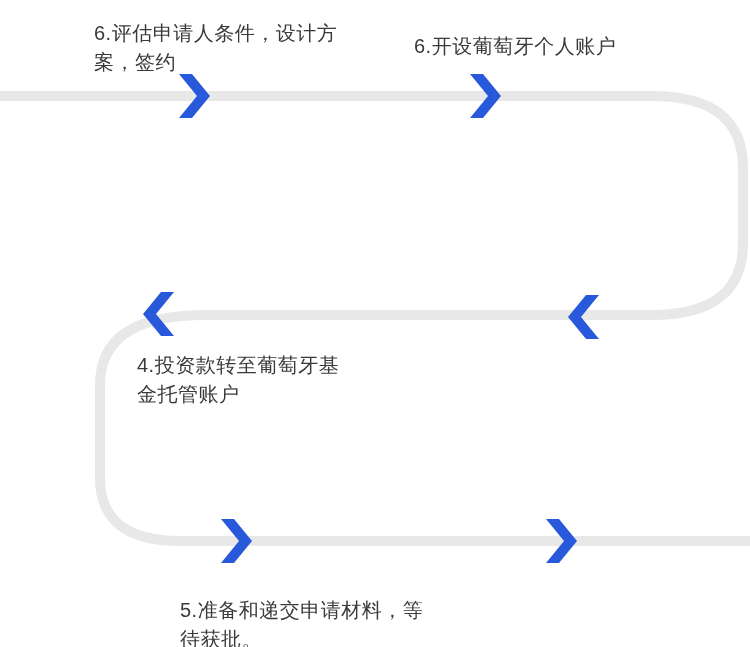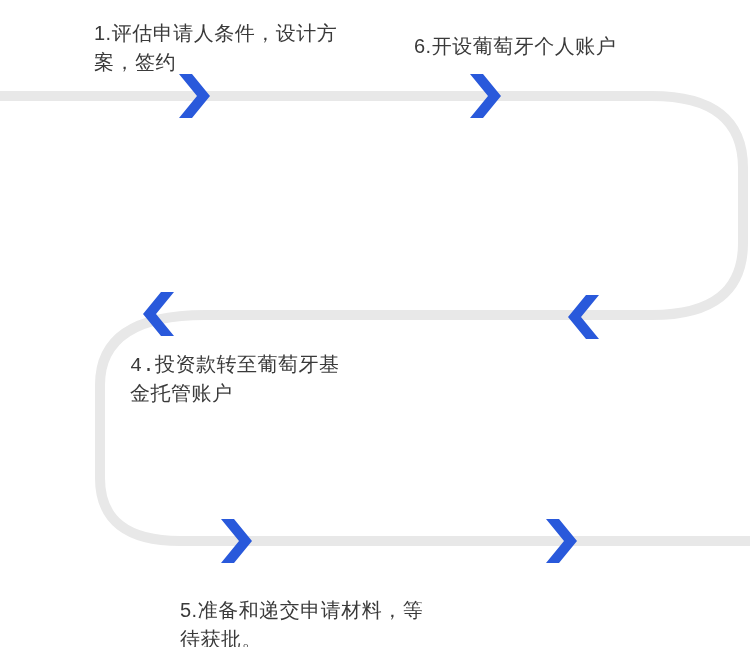--- a/index.html
+++ b/index.html
@@ -26,21 +26,21 @@
     position: absolute;
     font-size: 20px;
     line-height: 29px;
     color: #3a3a3a;
     white-space: pre-line;
     letter-spacing: 0.5px;
   }
   .label-1 { left: 94px;  top: 19px;  width: 280px; }
   .label-2 { left: 414px; top: 32px;  width: 300px; }
   .label-3 { left: 455px; top: 351px; width: 280px; }
-  .label-4 { left: 130px; top: 351px; width: 230px; font-family: Liberation Mono, monospace; }
+  .label-4 { left: 137px; top: 351px; width: 230px; }
   .label-5 { left: 180px; top: 596px; width: 270px; }
   .label-6 { left: 463px; top: 584px; width: 270px; }
   .arrow {
     position: absolute;
     width: 32px;
     height: 44px;
   }
   .arrow svg { display: block; width: 32px; height: 44px; }
   .arrow.left svg { transform: scaleX(-1); }
   .arrow-1 { left: 179px; top: 74px; }
@@ -83,21 +83,21 @@
     <svg viewBox="0 0 32 44">
         <polygon fill="#2959db" points="0,0 13,0 31,22 13,44 0,44 18,22"></polygon>
       </svg>
   </span>
   <span class="arrow arrow-6">
     <svg viewBox="0 0 32 44">
         <polygon fill="#2959db" points="0,0 13,0 31,22 13,44 0,44 18,22"></polygon>
       </svg>
   </span>
 
-  <div class="step-label label-1">1.评估申请人条件，设计方
+  <div class="step-label label-1">6.评估申请人条件，设计方
 案，签约</div>
   <div class="step-label label-2">6.开设葡萄牙个人账户</div>
   <div class="step-label label-4">4.投资款转至葡萄牙基
 金托管账户</div>
   <div class="step-label label-5">5.准备和递交申请材料，等
 待获批。</div>
 
 </div>
 
 </body></html>

